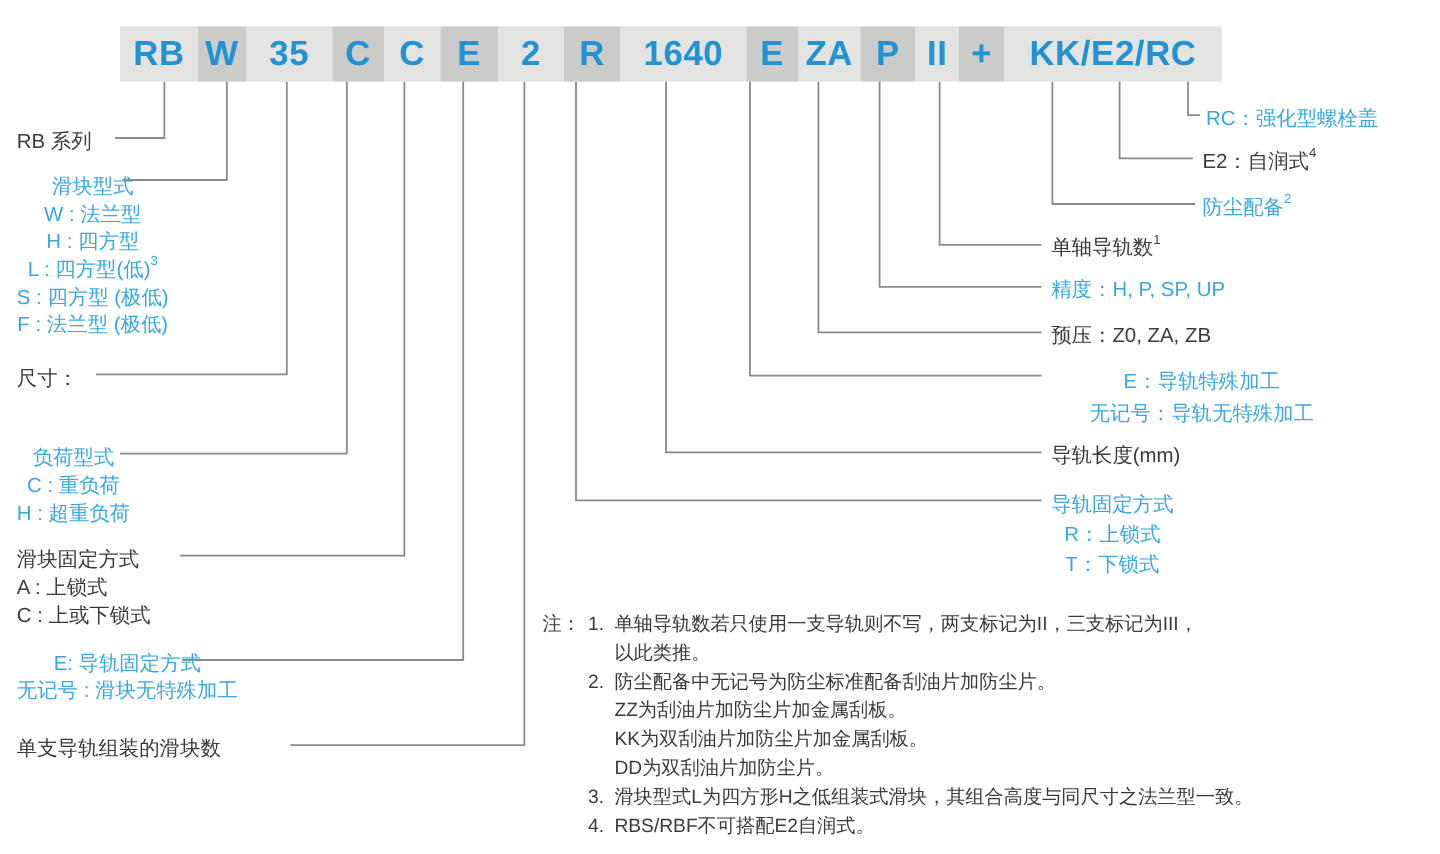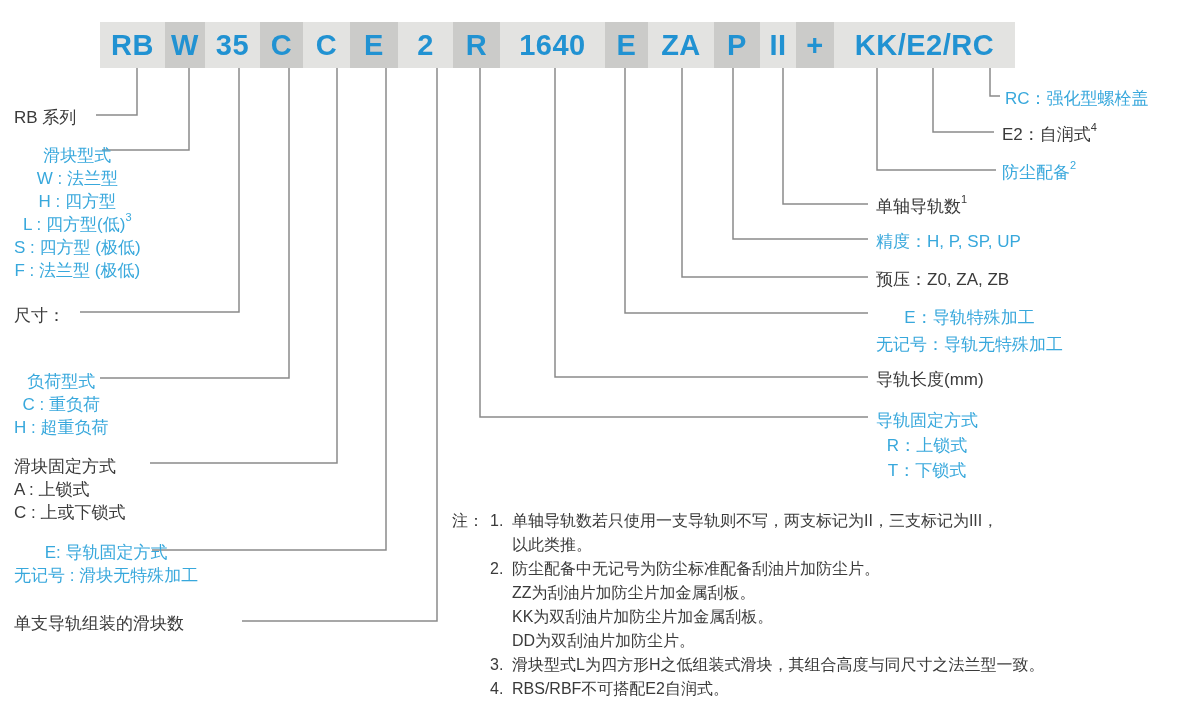--- a/index.html
+++ b/index.html
@@ -7,21 +7,21 @@
          font-family:"Liberation Sans","DejaVu Sans",sans-serif;}
   .connectors{position:absolute;left:0;top:0;}
   .connectors path{fill:none;stroke:var(--line,#8a8a8a);stroke-width:1.5px;}
   .code-bar{position:absolute;left:100px;top:22px;height:46px;display:flex;justify-content:space-between;}
   .seg{display:flex;align-items:center;justify-content:center;
        font-weight:bold;font-size:29px;letter-spacing:.5px;color:var(--code-text,#2192d2);}
   .seg.light{background:var(--seg-light,#e3e3e1);}
   .seg.dark{background:var(--seg-dark,#cbcbc9);}
   .lblk{position:absolute;font-size:17px;line-height:23px;white-space:nowrap;}
   .lblk.lh25{line-height:25px;}
-  .lblk.lh27{line-height:27px;}
+  .lblk.lh27{line-height:27px;margin-left:32px;}
   .ln.dark{color:var(--text-dark,#3a3a3a);}
   .ln.blue{color:var(--label-blue,#38a8dc);text-align:center;}
   sup{font-size:11px;line-height:1;position:relative;top:-2px;}
   .notes{position:absolute;left:452px;top:509px;font-size:16px;line-height:24px;
          color:var(--text-dark,#3a3a3a);white-space:nowrap;}
   .note-row{display:flex;}
   .note-prefix{width:38px;flex:0 0 38px;}
   .note-marker{width:22px;flex:0 0 22px;}
 </style>
 </head>
@@ -44,29 +44,29 @@
     <path d="M733 68 V239 H868"></path>
     <path d="M783 68 V204 H868"></path>
     <path d="M877 68 V170 H996"></path>
     <path d="M933 68 V132 H994"></path>
     <path d="M990 68 V96 H1000"></path>
   </svg>
 
   <div class="code-bar">
     <div class="seg light" style="width:65px">RB</div>
     <div class="seg dark" style="width:40px">W</div>
-    <div class="seg light" style="width:55px">35</div>
+    <div class="seg light" style="width:72px">35</div>
     <div class="seg dark" style="width:43px">C</div>
     <div class="seg light" style="width:47px">C</div>
     <div class="seg dark" style="width:48px">E</div>
     <div class="seg light" style="width:55px">2</div>
     <div class="seg dark" style="width:47px">R</div>
     <div class="seg light" style="width:105px">1640</div>
     <div class="seg dark" style="width:43px">E</div>
-    <div class="seg light" style="width:66px">ZA</div>
+    <div class="seg light" style="width:52px">ZA</div>
     <div class="seg dark" style="width:46px">P</div>
     <div class="seg light" style="width:36px">II</div>
     <div class="seg dark" style="width:38px">+</div>
     <div class="seg light" style="width:181px">KK/E2/RC</div>
   </div>
 
   <div class="lblk" style="left:14px;top:106px">
     <div class="ln dark">RB 系列</div>
   </div>
 

